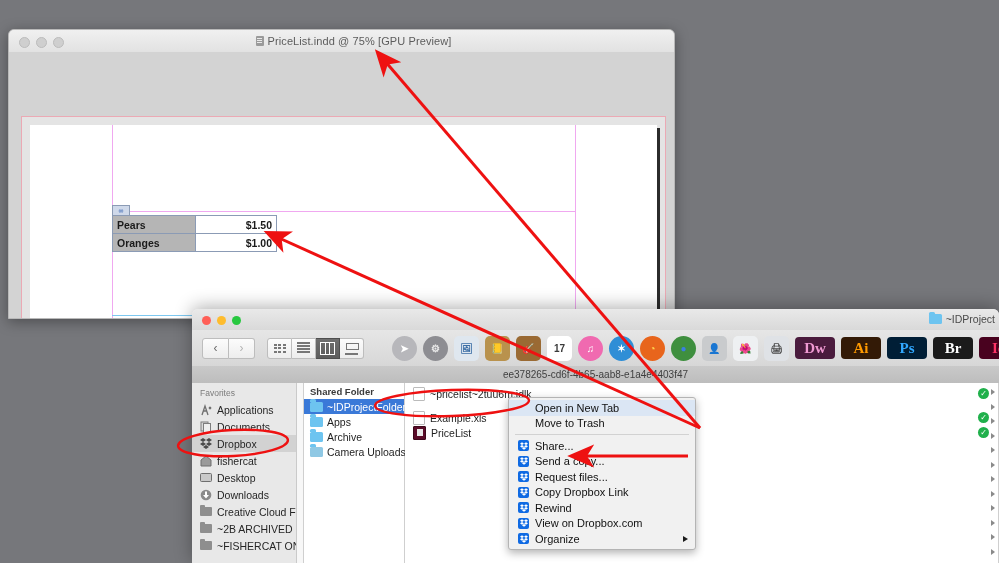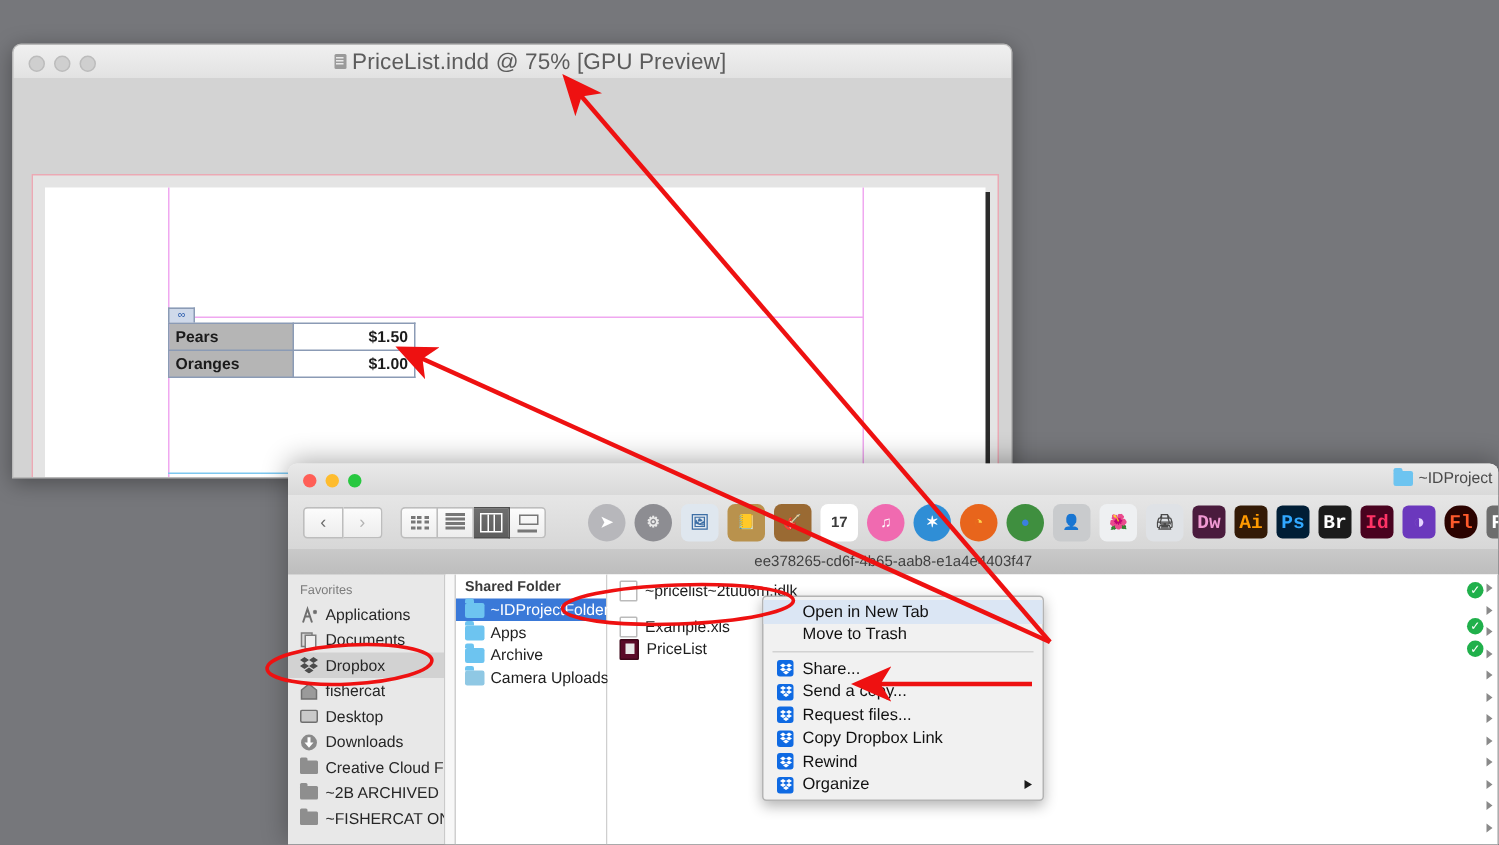--- a/index.html
+++ b/index.html
@@ -20,21 +20,21 @@
     box-shadow:0 3px 14px rgba(0,0,0,.35);
     overflow:hidden;
   }
   #id-titlebar{
     position:absolute;left:0;top:0;width:100%;height:22px;
     background:linear-gradient(#f0f0f0,#e2e2e2);
     border-bottom:1px solid #c6c6c6;
     display:flex;align-items:center;justify-content:center;
   }
   #id-title-text{
-    font-size:15px;color:#5c5c5c;letter-spacing:.1px;
+    font-size:11px;color:#5c5c5c;letter-spacing:.1px;
     display:flex;align-items:center;gap:4px;margin-left:24px;
   }
   .doc-glyph{
     display:inline-block;width:8px;height:10px;background:#9a9a9a;
     border-radius:1px;position:relative;
   }
   .doc-glyph:after{
     content:"";position:absolute;left:1.5px;top:2px;width:5px;height:1px;
     background:#e9e9e9;box-shadow:0 2px 0 #e9e9e9,0 4px 0 #e9e9e9;
   }
@@ -136,22 +136,22 @@
   .vg-cols i{flex:1;border-right:1px solid #fff;}
   .vg-cols i:last-child{border-right:none;}
   .vg-cover{width:13px;height:11px;border-bottom:2px solid #777;position:relative;}
   .vg-cover i{position:absolute;bottom:3px;left:1px;width:11px;height:5px;border:1px solid #777;}
 
   #dock-icons{display:flex;align-items:center;gap:6px;margin-left:28px;}
   .dicon{width:25px;height:25px;border-radius:5px;flex:none;position:relative;
          display:flex;align-items:center;justify-content:center;
          font-size:10px;font-weight:bold;overflow:hidden;}
   .dicon.round{border-radius:50%;}
-  .adobe{width:22px;height:22px;border-radius:4px;font-size:13px;
-         font-family:Liberation Mono, monospace;}
+  .adobe{width:40px;height:22px;border-radius:4px;font-size:15px;
+         font-family:Liberation Serif, serif;}
 
   #finder-pathbar{
     position:absolute;left:0;top:57px;width:100%;height:17px;
     background:linear-gradient(#c9c9c9,#bdbdbd);
     border-bottom:1px solid #a9a9a9;
     display:flex;align-items:center;justify-content:center;
   }
   #finder-path-text{font-size:10px;color:#3f3f3f;}
 
   #finder-body{position:absolute;left:0;top:74px;width:100%;height:180px;display:flex;}
@@ -536,20 +536,28 @@
         </svg>
       </span>
       <span>Rewind</span>
     </div>
     <div class="mi" style="position: relative;">
       <span class="dbx">
         <svg width="8" height="8" viewBox="0 0 12 11">
           <path fill="#fff" d="M3,0 L0,2 L3,4 L6,2 Z M9,0 L6,2 L9,4 L12,2 Z M0,6 L3,4 L6,6 L3,8 Z M9,4 L12,6 L9,8 L6,6 Z M3,9 L6,7 L9,9 L6,11 Z"></path>
         </svg>
       </span>
+      <span>View on Dropbox.com</span>
+    </div>
+    <div class="mi" style="position: relative;">
+      <span class="dbx">
+        <svg width="8" height="8" viewBox="0 0 12 11">
+          <path fill="#fff" d="M3,0 L0,2 L3,4 L6,2 Z M9,0 L6,2 L9,4 L12,2 Z M0,6 L3,4 L6,6 L3,8 Z M9,4 L12,6 L9,8 L6,6 Z M3,9 L6,7 L9,9 L6,11 Z"></path>
+        </svg>
+      </span>
       <span>Organize</span>
       <span class="mi-arrow"></span>
     </div>
   </div>
 
 <svg id="annotations" viewBox="0 0 999 563">
   <defs>
     <marker id="ah" markerWidth="9" markerHeight="9" refX="7.4" refY="4.5" orient="auto">
       <path d="M0,0.6 L9,4.5 L0,8.4 L2.4,4.5 Z" fill="#ee1111"></path>
     </marker>

